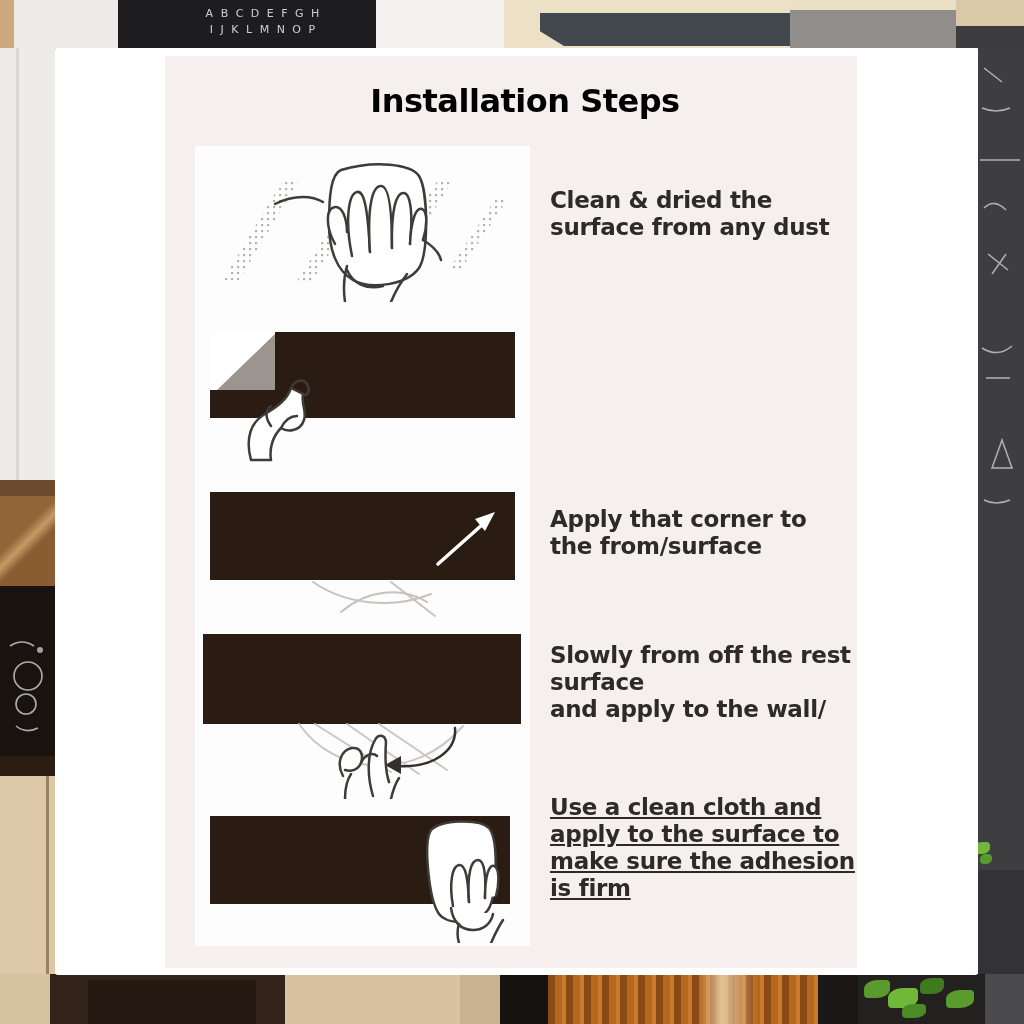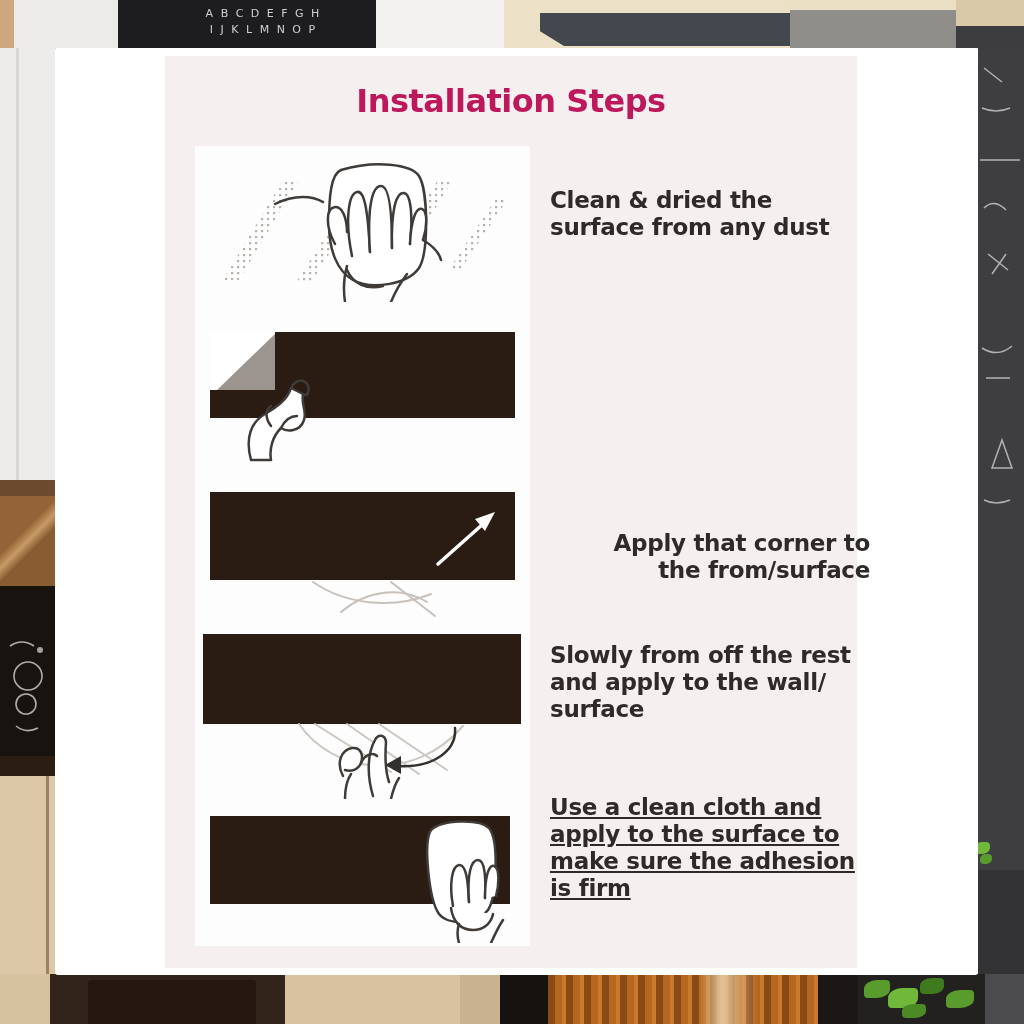--- a/index.html
+++ b/index.html
@@ -116,21 +116,21 @@
     <div class="leaf" style="left:30px;top:14px;width:30px;height:20px;background:#6fb83a;"></div>
     <div class="leaf" style="left:62px;top:4px;width:24px;height:16px;background:#3f7a1f;"></div>
     <div class="leaf" style="left:88px;top:16px;width:28px;height:18px;background:#5a9b2e;"></div>
     <div class="leaf" style="left:44px;top:30px;width:24px;height:14px;background:#4c8a26;"></div>
   </div>
   <div class="abs bg-b9"></div>
 
   <div class="abs overlay">
     <div class="panel">
 
-      <div class="title" style="color:#be185d;">Installation Steps</div>
+      <div class="title" style="color:#000000;padding-left:14px;">Installation Steps</div>
 
       <div class="strip">
 
         <figure class="fig" style="top:6px;height:150px;">
           <svg width="335" height="150" viewBox="0 0 335 150">
             <defs>
               <pattern id="dots" width="6" height="6" patternUnits="userSpaceOnUse">
                 <rect x="0" y="0" width="2.2" height="2.2" fill="#b7b1ab"></rect>
               </pattern>
             </defs>
@@ -217,28 +217,28 @@
           </svg>
         </figure>
       </div>
 
       <div class="steptext" style="top:131px;">
         <div>Clean &amp; dried the</div>
         <div>surface from any dust</div>
       </div>
       <div class="steptext" style="top:294px;">
       </div>
-      <div class="steptext" style="top:474px;text-align:right;">
+      <div class="steptext" style="top:450px;">
         <div>Apply that corner to</div>
         <div>the from/surface</div>
       </div>
       <div class="steptext" style="top:586px;">
         <div>Slowly from off the rest</div>
+        <div>surface</div>
         <div>and apply to the wall/</div>
-        <div>surface</div>
       </div>
       <div class="steptext" style="top:738px;text-decoration:underline;">
         <div>Use a clean cloth and</div>
         <div>apply to the surface to</div>
         <div>make sure the adhesion</div>
         <div>is firm</div>
       </div>
 
     </div>
   </div>

